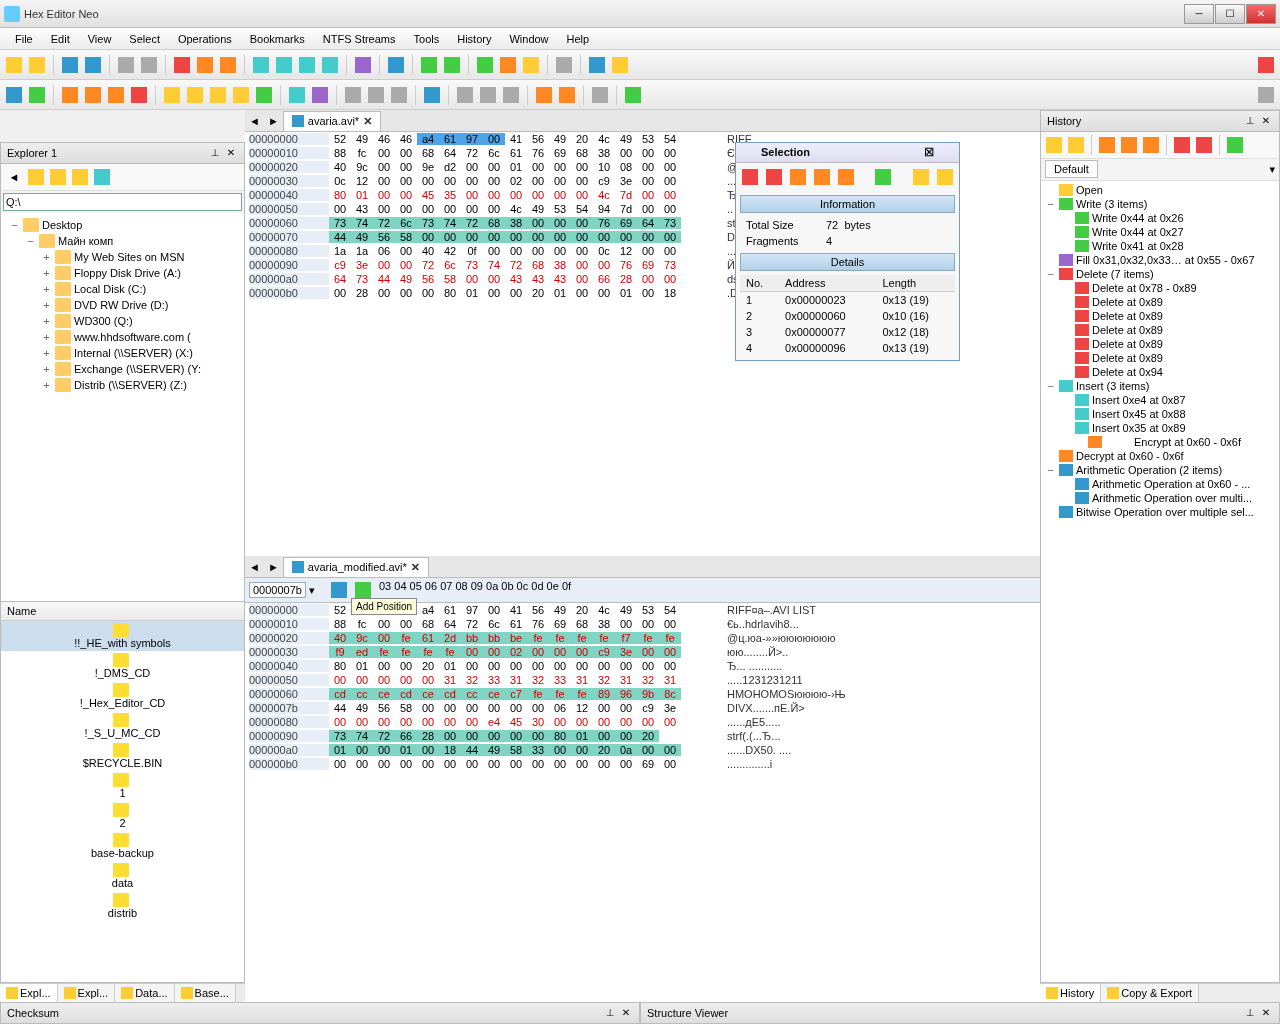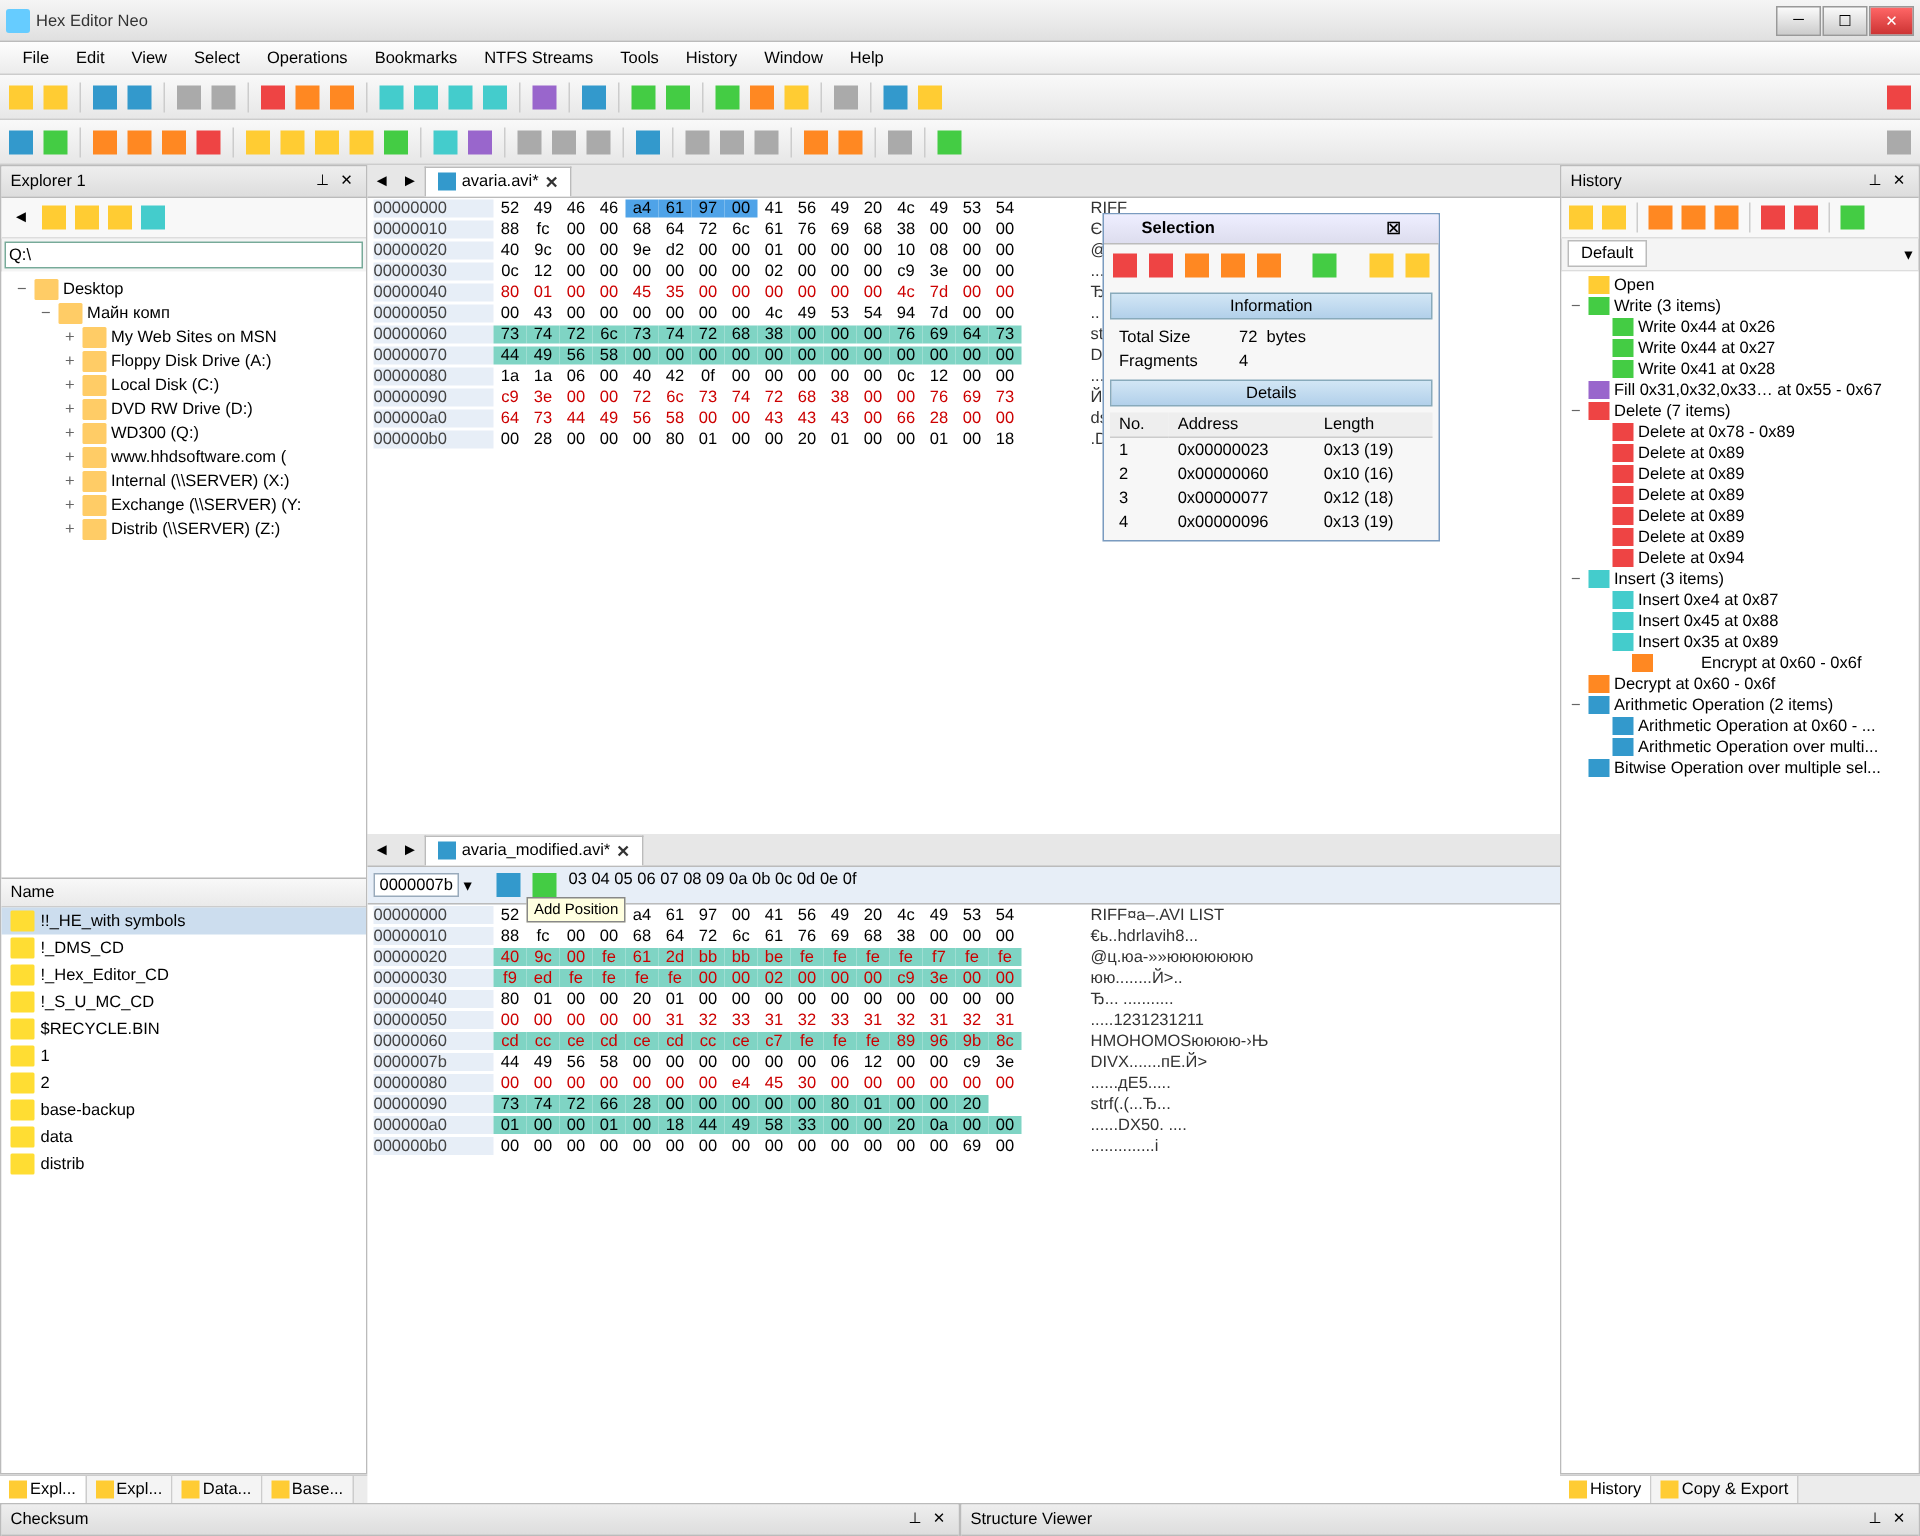--- a/index.html
+++ b/index.html
@@ -24,30 +24,30 @@
 .icn { width:16px; height:16px; display:inline-block; }
 
 
 .main { display:flex; height:calc(1024px - 28px - 22px - 30px - 30px - 22px); }
 .panel { background:#f4f4f4; border:1px solid #bbb; display:flex; flex-direction:column; }
 .panel-hdr { background:linear-gradient(#eee,#ddd); padding:3px 6px; display:flex; align-items:center; font-size:11px; border-bottom:1px solid #bbb; }
 .panel-hdr .title { flex:1; }
 .pin, .xbt { width:14px; height:14px; margin-left:2px; font-size:10px; text-align:center; line-height:14px; }
 
 
-.left-col { width:245px; display:flex; flex-direction:column; }
+.left-col { width:245px; display:flex; flex-direction:column;margin-top:32px; }
 .exp-tb { display:flex; gap:2px; padding:3px; background:#f8f8f8; border-bottom:1px solid #ddd; }
 .drive-combo { margin:2px; border:1px solid #7a9; padding:2px; background:#fff; }
 .tree { flex:1; overflow:auto; background:#fff; padding:4px; }
 .tree-node { padding:1px 0 1px 4px; white-space:nowrap; display:flex; align-items:center; }
 .tree-node .tw { width:11px; text-align:center; color:#666; }
 .tree-node .ticn { width:16px; height:14px; margin:0 3px; background:#fc6; border-radius:1px; }
 .filelist { border-top:1px solid #bbb; background:#fff; }
 .fl-hdr { background:linear-gradient(#f8f8f8,#eaeaea); padding:3px 6px; border-bottom:1px solid #ccc; }
-.fl-item { padding:2px 6px; display:flex; align-items:center; }
+.fl-item { padding:2px 6px; display:flex; align-items:center;flex-direction:column; }
 .fl-item .ficn { width:16px; height:14px; margin-right:4px; background:#fd3; border-radius:1px; }
 
 
 .center-col { flex:1; display:flex; flex-direction:column; }
 .tabs { display:flex; background:#e7e7e7; border-bottom:1px solid #bbb; align-items:center; height:22px; }
 .tab { padding:3px 8px; background:#fff; border:1px solid #bbb; border-bottom:none; margin-right:2px; display:flex; align-items:center; gap:4px; font-size:11px; }
 .tab .tx { font-weight:bold; color:#333; }
 .hex-area { flex:1; background:#fff; overflow:auto; font-family:Consolas,monospace; font-size:12px; }
 .hex-hdr { background:#e7eef7; border-bottom:1px solid #bbb; padding:2px 4px; display:flex; }
 .hex-hdr .addr-col { width:80px; }

